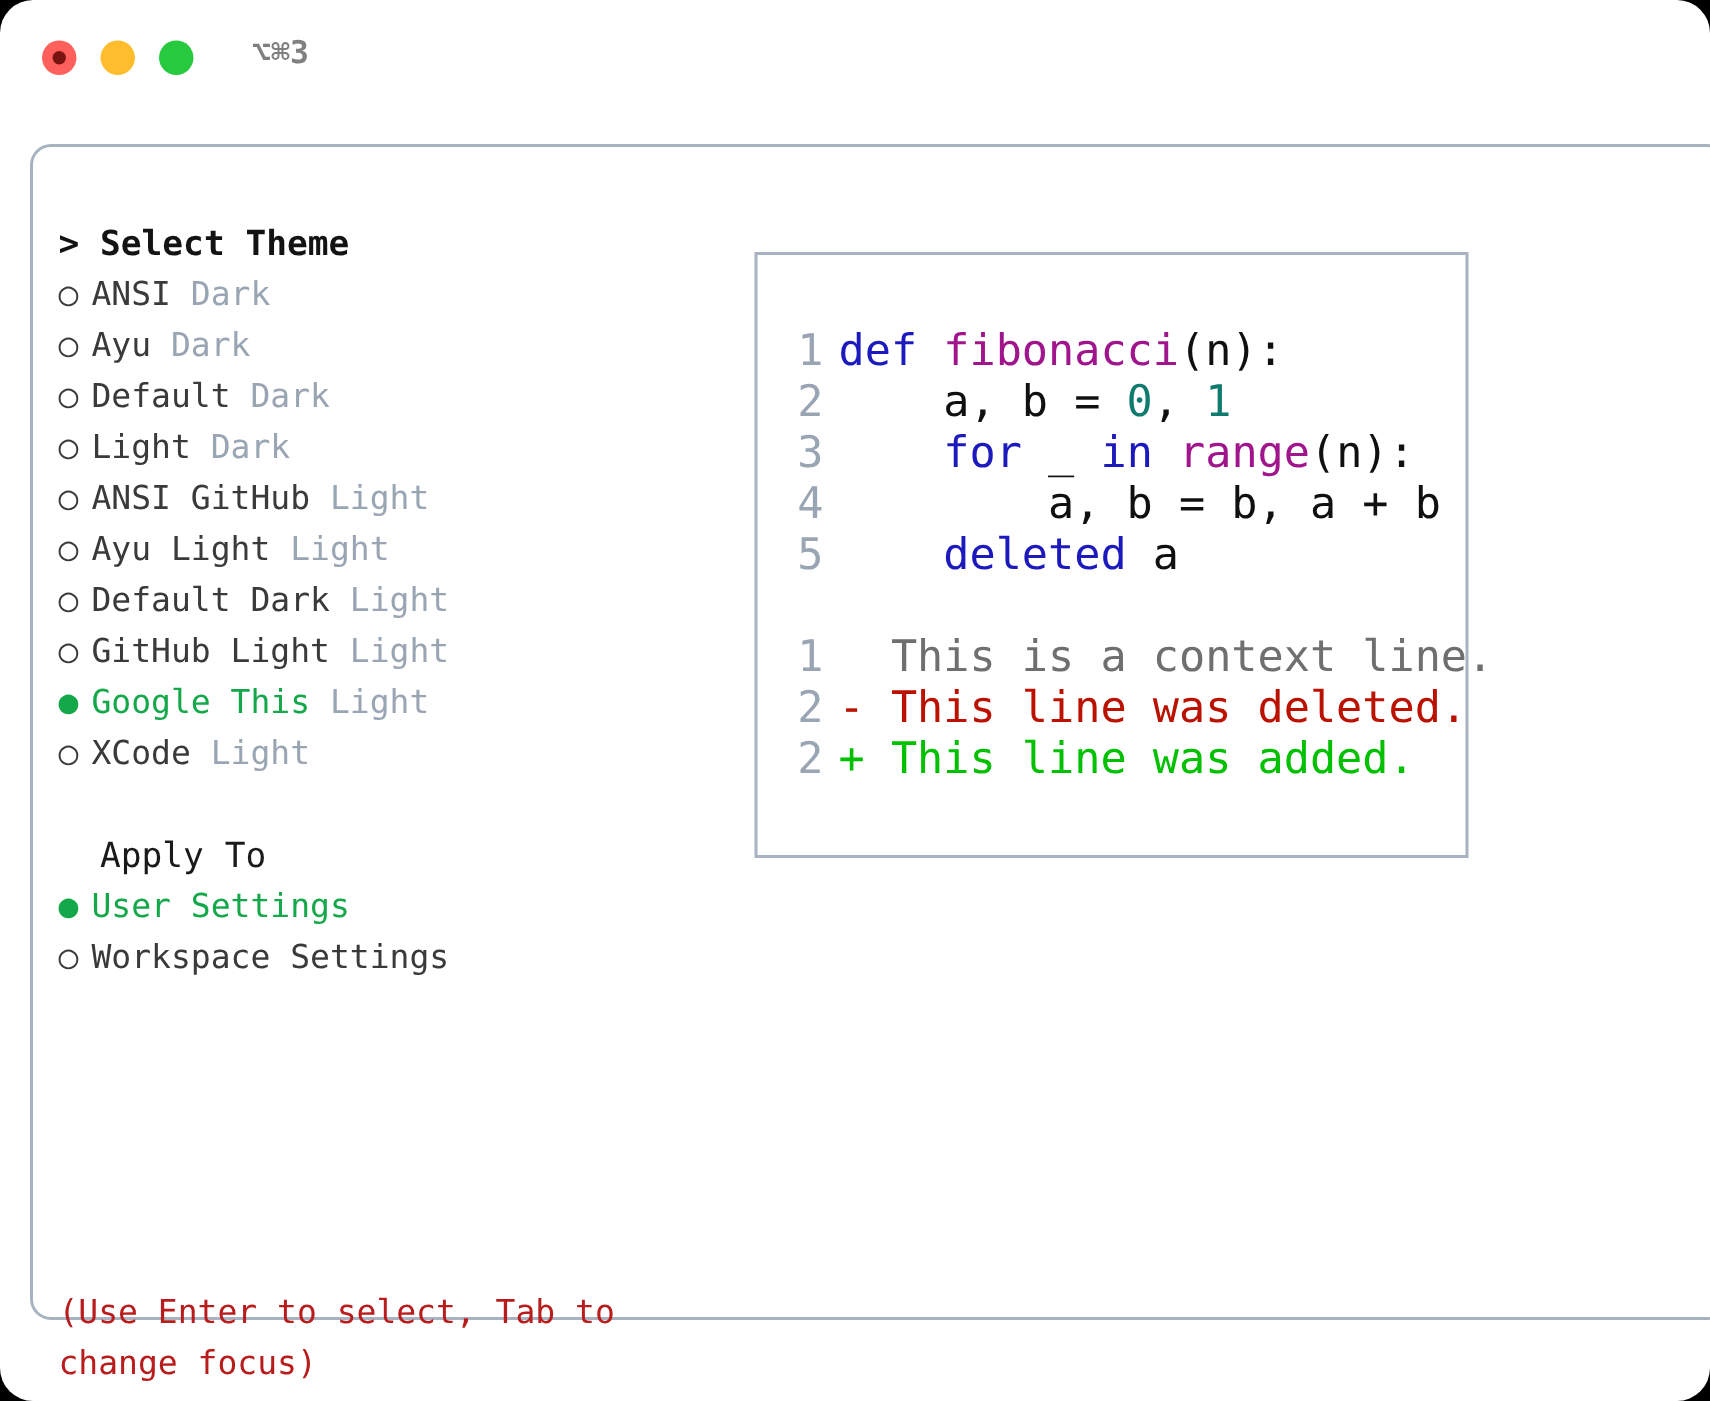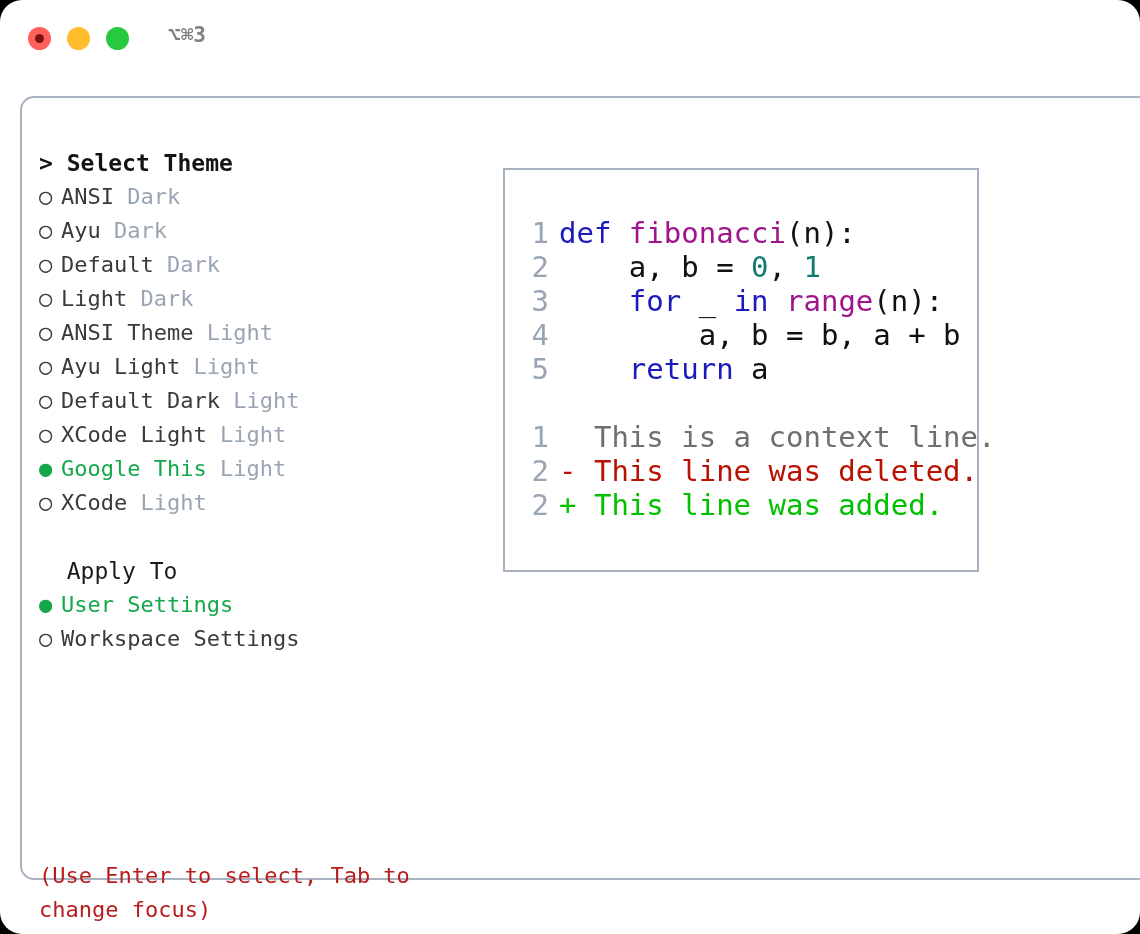--- a/index.html
+++ b/index.html
@@ -180,45 +180,45 @@
 
   <div id="card">
 
     <div id="left-col">
       <div class="hdr">&gt; Select Theme</div>
       <div id="theme-list">
           <div class="opt"><span class="marker">○</span><span class="opt-label">ANSI</span><span class="tag"> Dark</span></div>
           <div class="opt"><span class="marker">○</span><span class="opt-label">Ayu</span><span class="tag"> Dark</span></div>
           <div class="opt"><span class="marker">○</span><span class="opt-label">Default</span><span class="tag"> Dark</span></div>
           <div class="opt"><span class="marker">○</span><span class="opt-label">Light</span><span class="tag"> Dark</span></div>
-          <div class="opt"><span class="marker">○</span><span class="opt-label">ANSI Theme</span><span class="tag"> Light</span></div>
+          <div class="opt"><span class="marker">○</span><span class="opt-label">ANSI GitHub</span><span class="tag"> Light</span></div>
           <div class="opt"><span class="marker">○</span><span class="opt-label">Ayu Light</span><span class="tag"> Light</span></div>
           <div class="opt"><span class="marker">○</span><span class="opt-label">Default Dark</span><span class="tag"> Light</span></div>
-          <div class="opt"><span class="marker">○</span><span class="opt-label">XCode Light</span><span class="tag"> Light</span></div>
+          <div class="opt"><span class="marker">○</span><span class="opt-label">GitHub Light</span><span class="tag"> Light</span></div>
           <div class="opt sel"><span class="marker">●</span><span class="opt-label">Google This</span><span class="tag"> Light</span></div>
           <div class="opt"><span class="marker">○</span><span class="opt-label">XCode</span><span class="tag"> Light</span></div>
         </div>
       <div id="spacer-block"></div>
       <div class="hdr unfocused">  Apply To</div>
       <div id="apply-list">
           <div class="opt sel"><span class="marker">●</span><span class="opt-label">User Settings</span></div>
           <div class="opt"><span class="marker">○</span><span class="opt-label">Workspace Settings</span></div>
         </div>
     </div>
 
     <div id="hint">(Use Enter to select, Tab to change focus)</div>
 
     <div id="right-col">
       <div id="preview-box">
         <div id="code-block">
             <div class="code-line"><span class="ln">1</span><span class="kw">def </span><span class="fn">fibonacci</span><span class="pl">(n):</span></div>
             <div class="code-line"><span class="ln">2</span><span class="pl">    a, b = </span><span class="num">0</span><span class="pl">, </span><span class="num">1</span></div>
             <div class="code-line"><span class="ln">3</span><span class="pl">    </span><span class="kw">for</span><span class="pl"> _ </span><span class="kw">in</span><span class="pl"> </span><span class="fn">range</span><span class="pl">(n):</span></div>
             <div class="code-line"><span class="ln">4</span><span class="pl">        a, b = b, a + b</span></div>
-            <div class="code-line"><span class="ln">5</span><span class="pl">    </span><span class="kw">return</span><span class="pl"> a</span></div>
+            <div class="code-line"><span class="ln">5</span><span class="pl">    </span><span class="kw">deleted</span><span class="pl"> a</span></div>
           </div>
         <div class="diff-gap"></div>
         <div id="diff-block">
             <div class="code-line"><span class="ln">1</span><span class="d-ctx"> </span><span class="d-ctx"> This is a context line.</span></div>
             <div class="code-line"><span class="ln">2</span><span class="d-del">-</span><span class="d-del"> This line was deleted.</span></div>
             <div class="code-line"><span class="ln">2</span><span class="d-add">+</span><span class="d-add"> This line was added.</span></div>
           </div>
       </div>
     </div>
 

